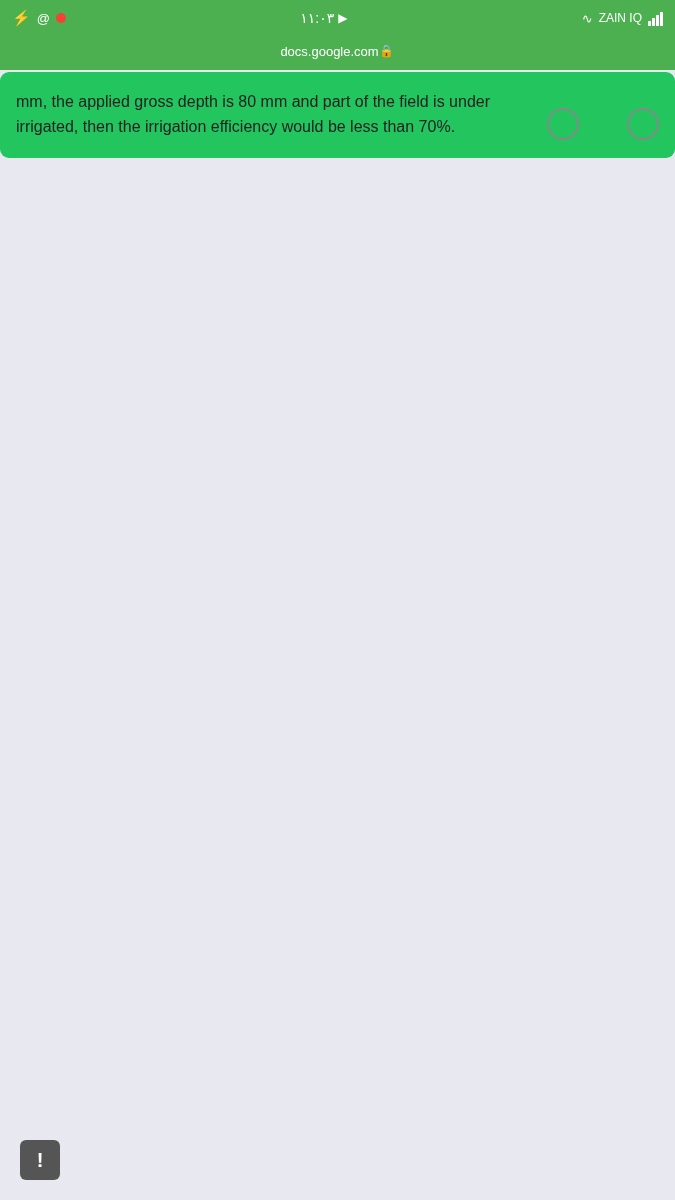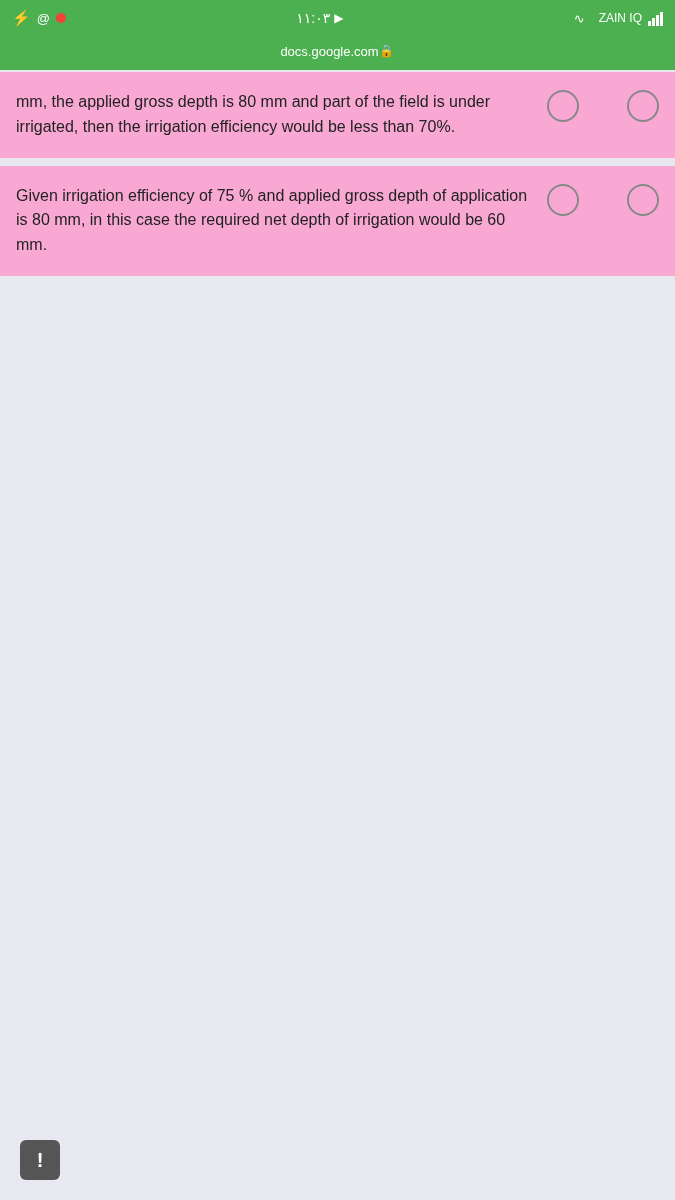--- a/index.html
+++ b/index.html
@@ -82,25 +82,26 @@
     
     .main-content {
       width: 100%;
       background-color: #e8e8f0;
       padding: 0 0 60px 0;
     }
 
     
     .question-row {
       display: flex;
-      align-items: flex-start;
-      background-color: #f9a8d4;
+      align-items: flex-end;
+      background-color: #22c55e;
       margin: 2px 0;
       padding: 18px 16px;
       min-height: 80px;
+      border-radius: 9px;
     }
 
     .question-text {
       flex: 1;
       font-size: 16px;
       line-height: 1.55;
       color: #222;
     }
 
     .radio-options {
@@ -154,21 +155,21 @@
     <span style="color:white;font-size:15px;">⚡</span>
     <span style="color:white;font-size:13px;">@</span>
     <span style="width:10px;height:10px;border-radius:50%;background:#f44336;display:inline-block;"></span>
   </div>
   <div class="status-bar-center">
     <span style="color:white;font-size:14px;">١١:٠٣</span>
     <span style="color:white;font-size:12px;">▶</span>
   </div>
   <div class="status-bar-right">
     <span style="color:white;font-size:13px;">∿</span>
-    <span style="color:white;font-size:12px;margin-left:8px;">ZAIN IQ</span>
+    <span style="color:white;font-size:12px;">ZAIN IQ</span>
     <div class="signal-bars">
       <div class="signal-bar" style="height:5px;"></div>
       <div class="signal-bar" style="height:8px;"></div>
       <div class="signal-bar" style="height:11px;"></div>
       <div class="signal-bar" style="height:14px;"></div>
     </div>
   </div>
 </div>
 
 <div class="address-bar">
@@ -181,27 +182,20 @@
   <div class="question-row">
     <div class="question-text">mm, the applied gross depth is 80 mm and part of the field is under irrigated, then the irrigation efficiency would be less than 70%.</div>
     <div class="radio-options">
       <div class="radio-circle"></div>
       <div class="radio-circle"></div>
     </div>
   </div>
 
   <div class="separator"></div>
 
-  <div class="question-row">
-    <div class="question-text">Given irrigation efficiency of 75 % and applied gross depth of application is 80 mm, in this case the required net depth of irrigation would be 60 mm.</div>
-    <div class="radio-options">
-      <div class="radio-circle"></div>
-      <div class="radio-circle"></div>
-    </div>
-  </div>
 
   <div class="separator"></div>
 
 
 </div>
 
 <div class="alert-button">
   <span>!</span>
 </div>
 

